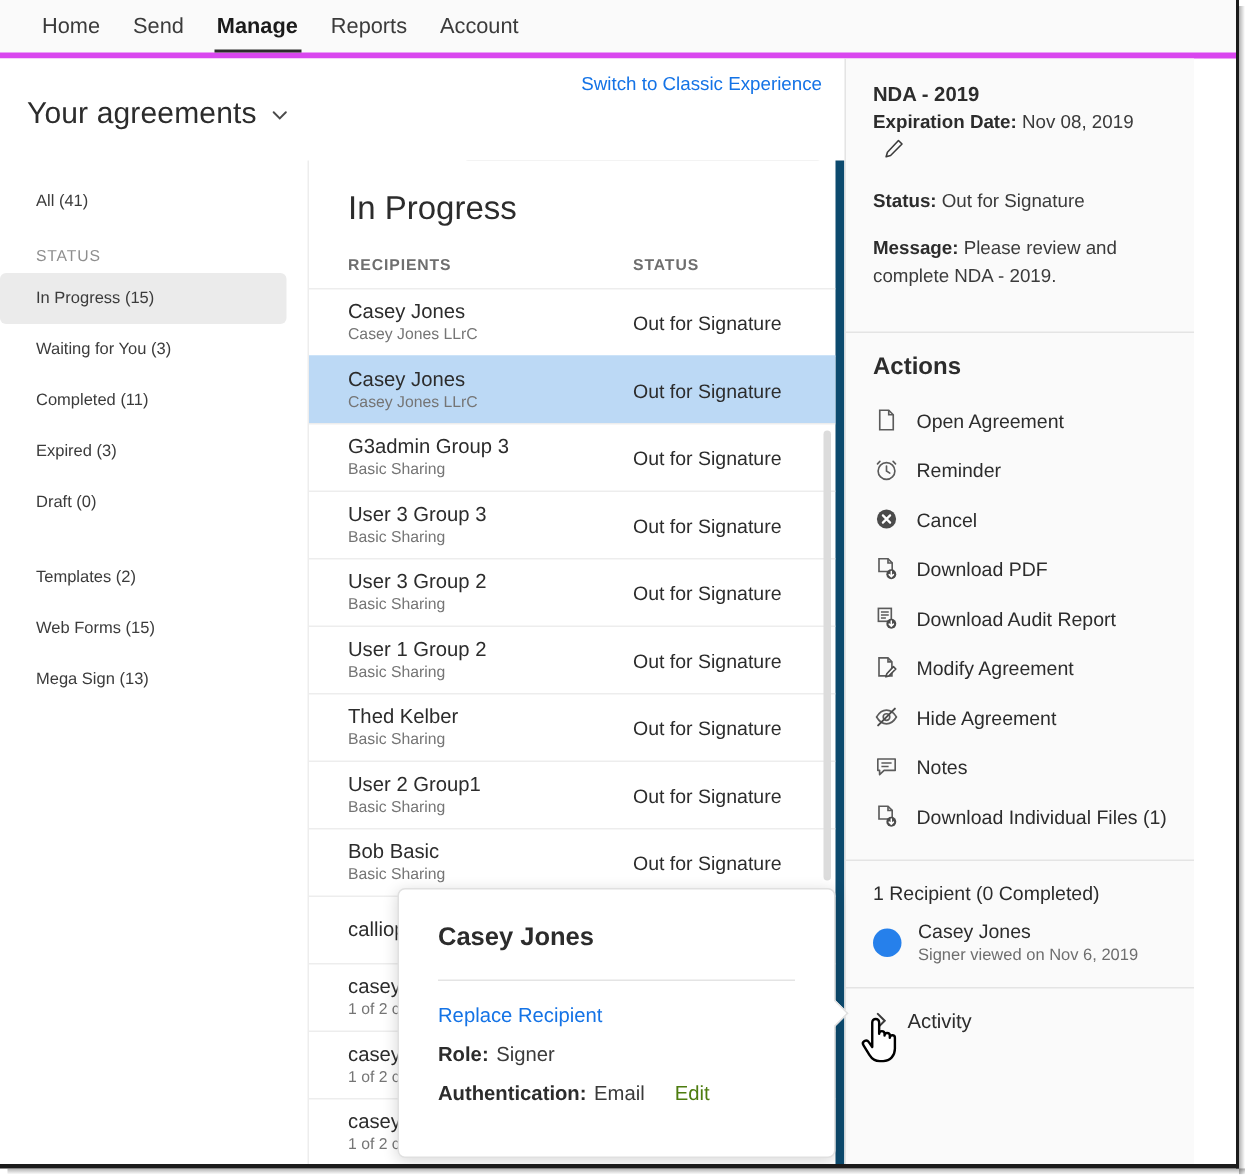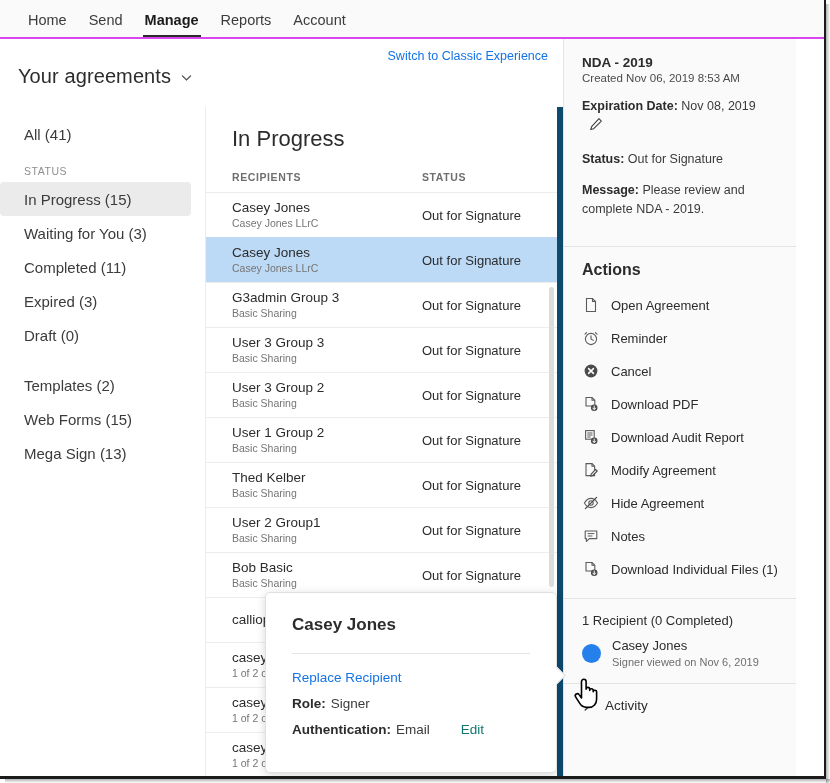--- a/index.html
+++ b/index.html
@@ -24,21 +24,21 @@
     border-right: 2px solid #1b1b1b;
     border-bottom: 3px solid #1b1b1b;
     overflow: hidden;
   }
   
   .topnav {
     position: absolute;
     left: 0; top: 0;
     width: 826px; height: 39px;
     background: #fafafa;
-    border-bottom: 2px solid #d946ef;
+    border-bottom: 4px solid #d946ef;
     display: flex;
     align-items: flex-end;
     padding-left: 17px;
   }
   .topnav-item {
     font-size: 14.5px;
     color: #3b3b3b;
     padding: 0 11px 9px 11px;
     cursor: pointer;
     white-space: nowrap;
@@ -150,21 +150,21 @@
     bottom: 0;
     background: #ffffff;
     border-right: 1px solid #ededed;
     padding-top: 10px;
   }
   .side-item {
     height: 34px;
     display: flex;
     align-items: center;
     padding-left: 24px;
-    font-size: 15px;
+    font-size: 11px;
     color: #3b3b3b;
     cursor: pointer;
     margin: 0 14px 0 0;
     border-radius: 4px;
   }
   .side-item.selected { background: #ebebeb; }
   .side-label-status {
     padding-left: 24px;
     font-size: 10.5px;
     letter-spacing: .55px;
@@ -283,22 +283,22 @@
   }
   .popup-line {
     font-size: 13.5px;
     color: #3b3b3b;
     margin-bottom: 11px;
     display: flex;
     align-items: baseline;
   }
   .popup-line b { color: #2c2c2c; margin-right: 5px; }
   .inline-edit {
-    color: #0f766e;
-    margin-left: 31px;
+    color: #4d7c0f;
+    margin-left: 20px;
     cursor: pointer;
   }
 
   
   .rightpanel {
     position: absolute;
     left: 563px; top: 39px;
     width: 233px;
     bottom: 0;
     background: #fafafa;
@@ -588,21 +588,20 @@
       <div class="popup-line">
         <b>Authentication:</b>
         <span>Email</span>
         <span class="inline-edit">Edit</span>
       </div>
     </div>
 
     <div class="rightpanel">
       <div class="rp-section">
         <div class="rp-title">NDA - 2019</div>
-        <div class="rp-created">Created Nov 06, 2019 8:53 AM</div>
         <div class="rp-field">
           <b>Expiration Date:</b>
           <span>Nov 08, 2019</span>
           <span class="pencil">
             <svg width="14" height="14" viewBox="0 0 16 16">
                 <path d="M11.4 1.9 L14.1 4.6 L5.4 13.3 L2 14.3 L3 10.9 Z" fill="none" stroke="#3b3b3b" stroke-width="1.2" stroke-linejoin="round"></path>
               </svg>
           </span>
         </div>
         <div class="rp-field">

